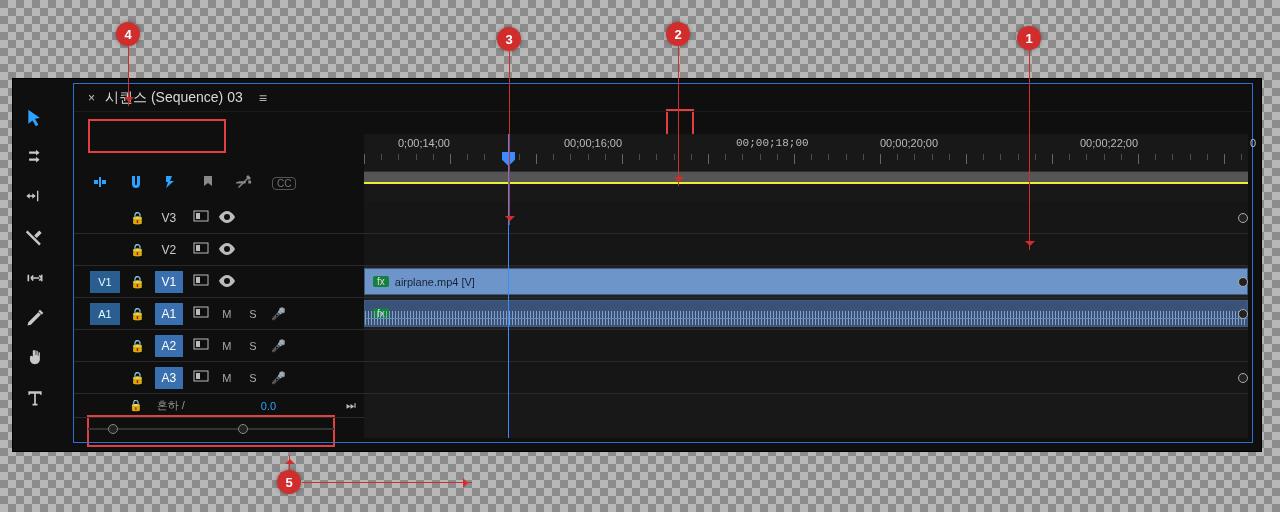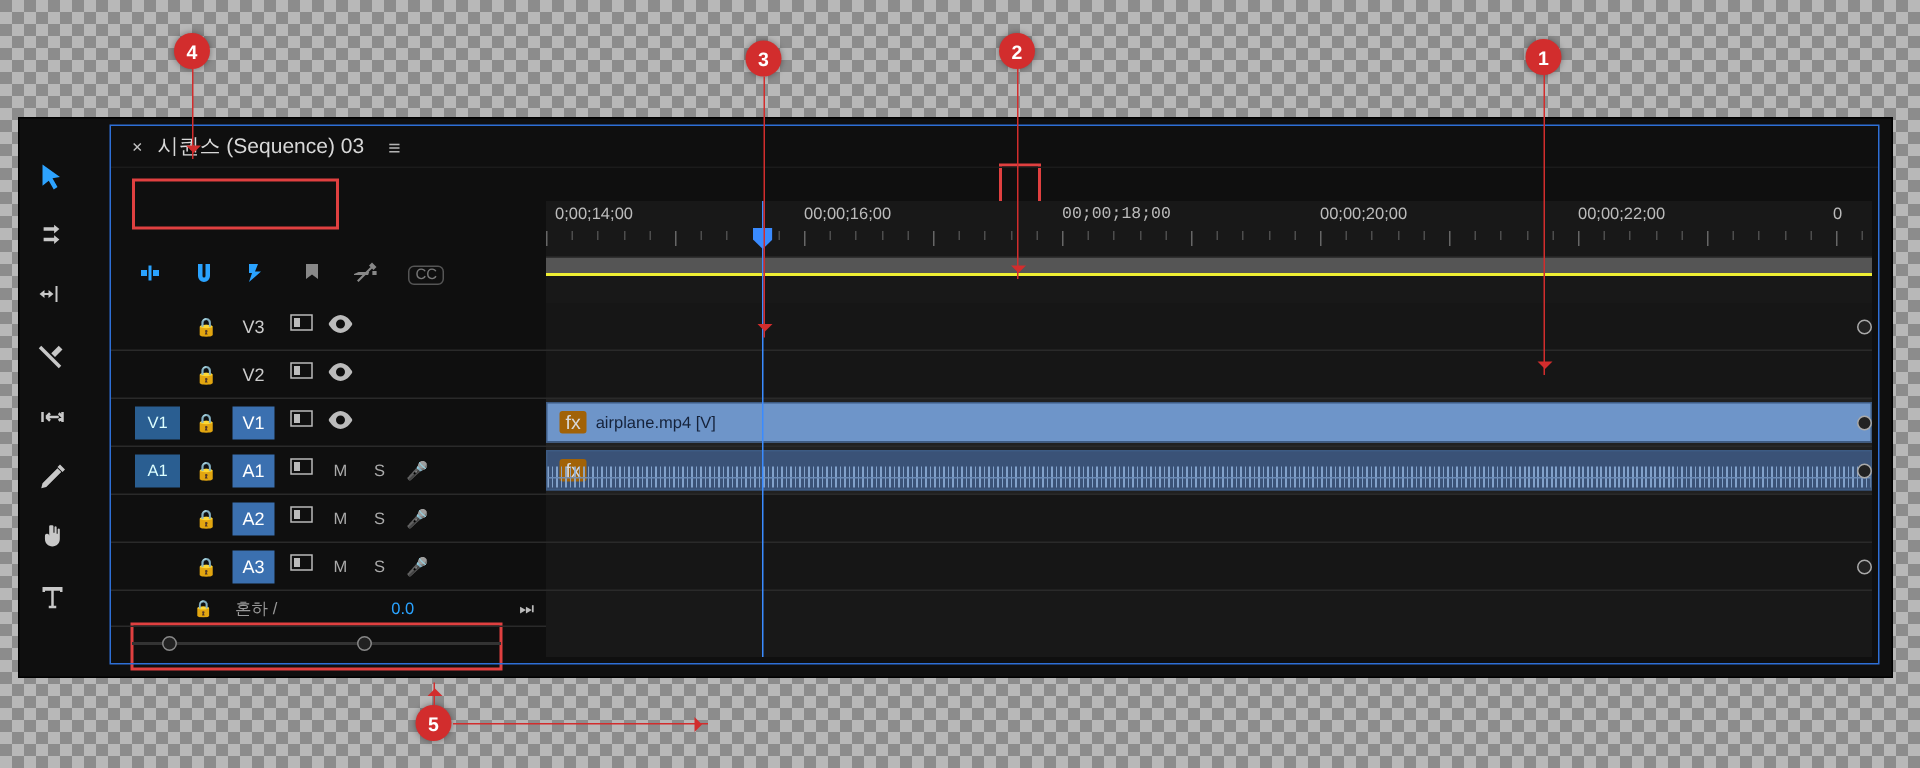--- a/index.html
+++ b/index.html
@@ -86,42 +86,42 @@
   
   .cliparea {
     position: absolute; left: 290px; top: 50px; right: 4px; bottom: 4px;
     background: #181818;
   }
   .ruler {
     height: 38px; border-bottom: 1px solid #303030; position: relative;
     font-size: 11px; color: #bbb;
   }
   .rtick { position:absolute; top:4px; }
-  .rtick span { position:relative; top:-1px; }
+  .rtick span { position:relative; top:-1px;margin-left:28px; }
   .rticks { position:absolute; top:20px; left:0; right:0; height:16px; }
   .rticks div { position:absolute; top:0; width:1px; height:10px; background:#666; }
   .rticks div.mid { height:6px; background:#4d4d4d; }
   .rangebar { position:absolute; top:38px; left:0; right:0; height:10px; background:#555; }
   .rangebar::after{ content:""; position:absolute; left:0; right:0; bottom:-2px; height:2px; background:#eeee33; }
   .playhead { position:absolute; top:0; bottom:0; width:1px; background:#3a8bff; z-index:5;}
   .playhead::before{
     content:""; position:absolute; top:18px; left:-6px; width:13px; height:14px;
     background:#3a8bff; clip-path: polygon(0 0,100% 0,100% 55%,50% 100%,0 55%);
   }
 
   .tracks { position:absolute; top:68px; left:0; right:0; }
   .trow { height:32px; border-bottom:1px solid #2a2a2a; position:relative; background:#202020; }
   .trow.dark { background:#161616; }
   .clip {
     position:absolute; left:0; right:0; top:2px; bottom:2px; background:#6e95c9;
     border:1px solid #3d5b83; color:#15223a; font-size:11px;
     display:flex; align-items:center; padding-left:8px; gap:6px;
   }
   .clip.audio { background:#3a5277; }
-  .clip .fx { background:#a16207; color:#d9d9d9; font-size:13px; padding:0 4px; border-radius:2px;text-align:right;}
+  .clip .fx { background:#15803d; color:#d9d9d9; font-size:10px; padding:0 4px; border-radius:2px;text-align:right;}
   .wave {
     position:absolute; left:0; right:0; top:10px; height:14px;
     background:
       linear-gradient(#7495c1,#7495c1) 0 50%/100% 1px no-repeat,
       repeating-linear-gradient(90deg,#8fb0da 0 1px,transparent 1px 3px);
     opacity:.85;
   }
 
   .dot { position:absolute; right:0; width:10px; height:10px; border:1px solid #aaa; border-radius:50%; background:#222;}
 
@@ -342,21 +342,21 @@
         <div class="bar"></div>
           <div class="h1"></div>
           <div class="h2"></div>
       </div>
 
       <div class="cliparea">
         <div class="ruler">
           <div class="rtick" style="left:6px;"><span>0;00;14;00</span></div>
           <div class="rtick" style="left:172px;"><span>00;00;16;00</span></div>
           <div class="rtick" style="left:344px;font-family:Liberation Mono, monospace;"><span>00;00;18;00</span></div>
-          <div class="rtick" style="left:516px;"><span>00;00;20;00</span></div>
+          <div class="rtick" style="left:488px;"><span>00;00;20;00</span></div>
           <div class="rtick" style="left:688px;"><span>00;00;22;00</span></div>
           <div class="rtick" style="left:858px;"><span>0</span></div>
           <div class="rticks" id="ticks">
               <div style="left: 0px;"></div>
               <div class="mid" style="left: 17.2px;"></div>
               <div class="mid" style="left: 34.4px;"></div>
               <div class="mid" style="left: 51.6px;"></div>
               <div class="mid" style="left: 68.8px;"></div>
               <div style="left: 86px;"></div>
               <div class="mid" style="left: 103.2px;"></div>

